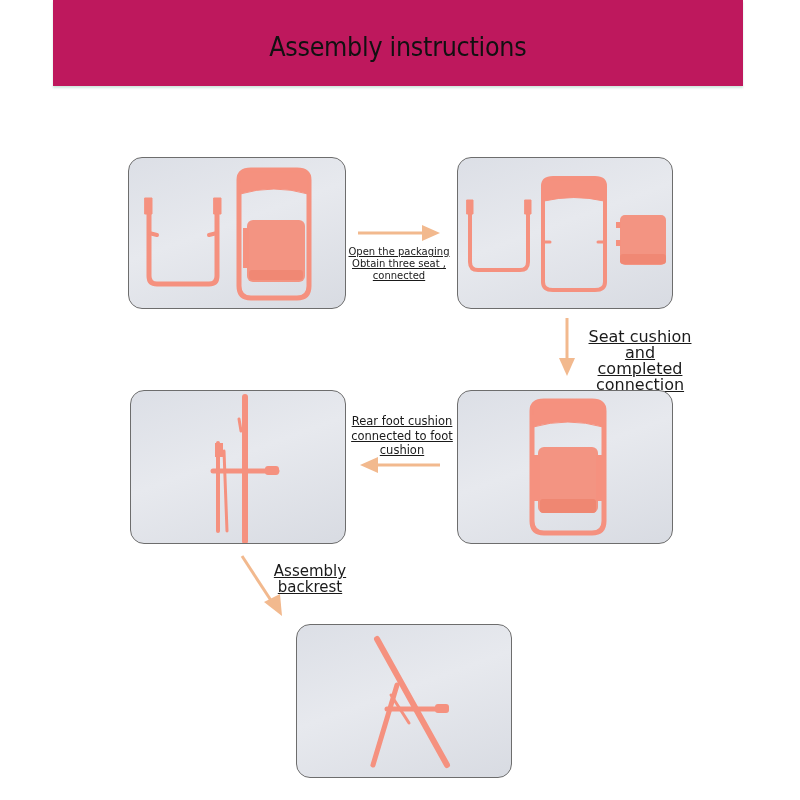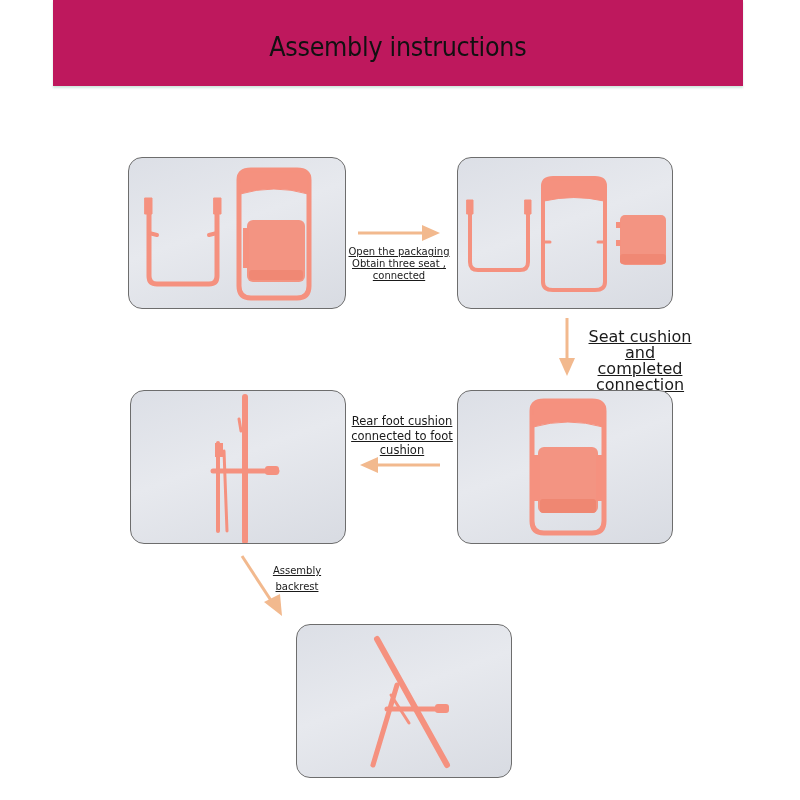--- a/index.html
+++ b/index.html
@@ -140,21 +140,21 @@
     <rect x="84" y="52" width="8" height="14" fill="#f5917f"></rect>
   </svg>
 </div>
 
 <div class="arrow" style="left:238px; top:552px; width:48px; height:66px;">
   <svg viewBox="0 0 48 66">
     <line x1="4" y1="4" x2="34" y2="50" stroke="#f2b98e" stroke-width="3"></line>
     <polygon points="26,50 42,42 44,64" fill="#f2b98e"></polygon>
   </svg>
 </div>
-<div class="caption" style="left:253px; top:563px; width:88px; font-size:10px; line-height:16px;">
+<div class="caption" style="left:266px; top:563px; width:88px; font-size:15px; line-height:16px;">
   <div>Assembly</div>
   <div>backrest</div>
 </div>
 
 <div class="panel" style="left:296px; top:624px; width:214px; height:152px;">
   <svg viewBox="0 0 214 152">
     <g stroke="#f5917f" stroke-linecap="round" fill="none">
       <line x1="80" y1="14" x2="150" y2="140" stroke-width="6"></line>
       <line x1="100" y1="60" x2="76" y2="140" stroke-width="5"></line>
       <line x1="90" y1="84" x2="146" y2="84" stroke-width="5"></line>

